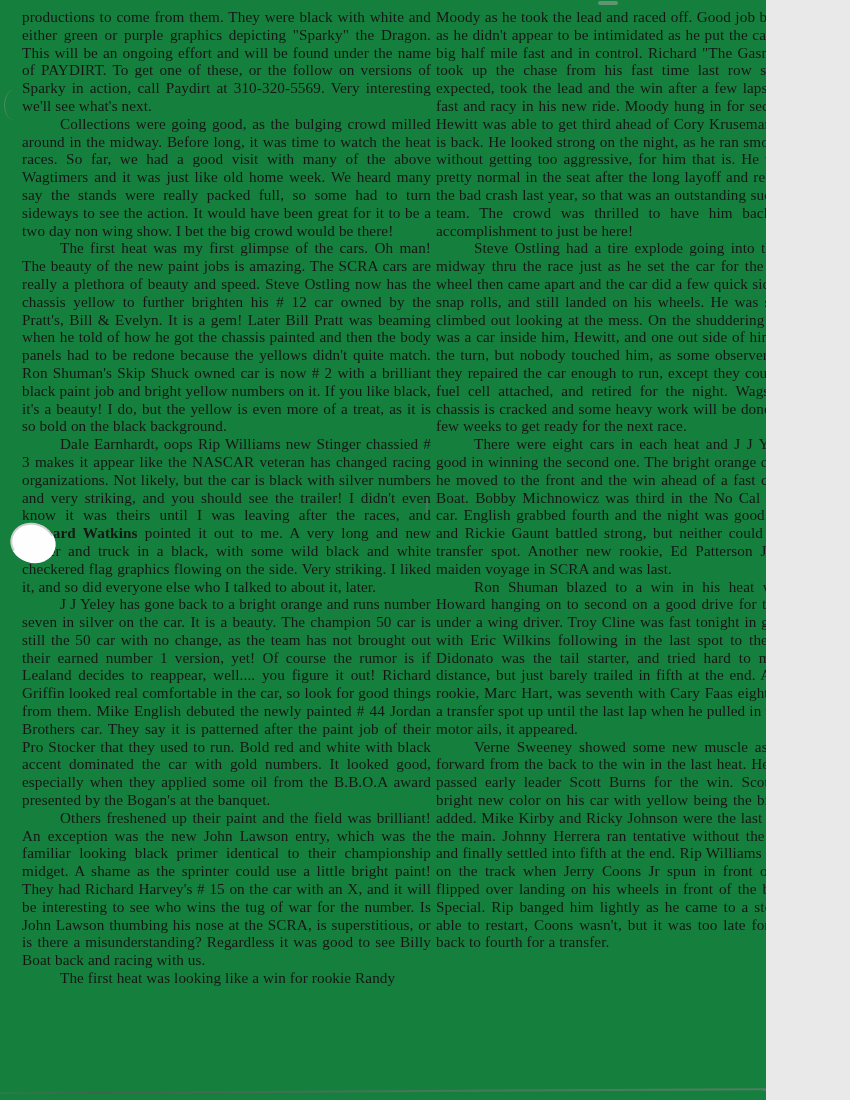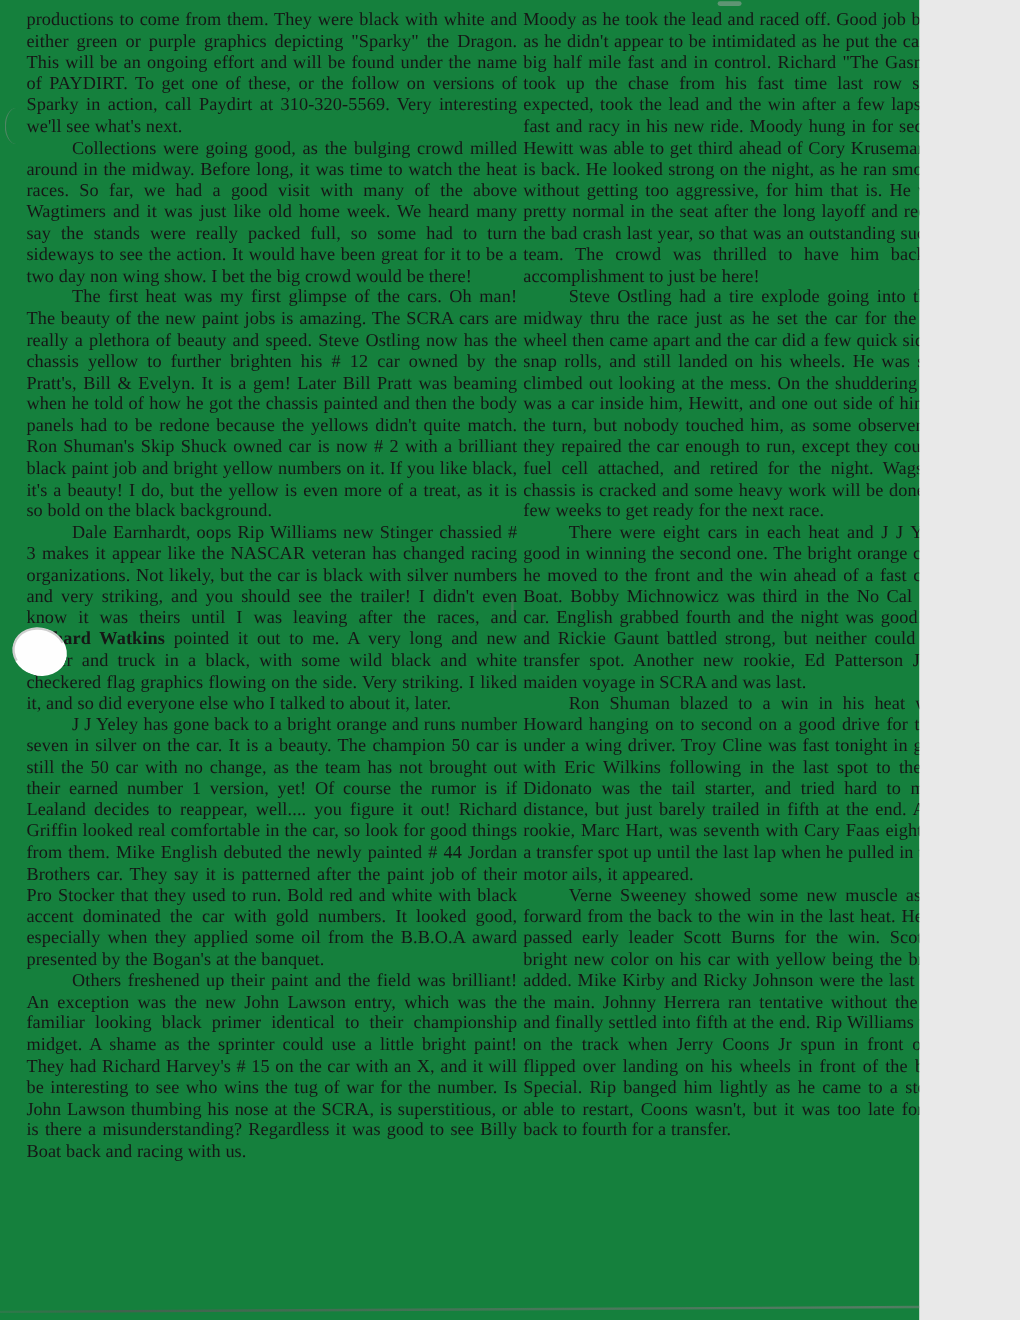--- a/index.html
+++ b/index.html
@@ -95,20 +95,21 @@
 <body>
 
 <div class="page">
   <div class="column column-left" id="col-left">
       <p><span>productions to come from them. They were black with white and either green or purple graphics depicting "Sparky" the Dragon. This will be an ongoing effort and will be found under the name of PAYDIRT. To get one of these, or the follow on versions of Sparky in action, call Paydirt at 310-320-5569. Very interesting we'll see what's next.</span></p>
       <p class="indent"><span>Collections were going good, as the bulging crowd milled around in the midway. Before long, it was time to watch the heat races. So far, we had a good visit with many of the above Wagtimers and it was just like old home week. We heard many say the stands were really packed full, so some had to turn sideways to see the action. It would have been great for it to be a two day non wing show. I bet the big crowd would be there!</span></p>
       <p class="indent"><span>The first heat was my first glimpse of the cars. Oh man! The beauty of the new paint jobs is amazing. The SCRA cars are really a plethora of beauty and speed. Steve Ostling now has the chassis yellow to further brighten his # 12 car owned by the Pratt's, Bill &amp; Evelyn. It is a gem! Later Bill Pratt was beaming when he told of how he got the chassis painted and then the body panels had to be redone because the yellows didn't quite match. Ron Shuman's Skip Shuck owned car is now # 2 with a brilliant black paint job and bright yellow numbers on it. If you like black, it's a beauty! I do, but the yellow is even more of a treat, as it is so bold on the black background.</span></p>
       <p class="indent"><span>Dale Earnhardt, oops Rip Williams new Stinger chassied # 3 makes it appear like the NASCAR veteran has changed racing organizations. Not likely, but the car is black with silver numbers and very striking, and you should see the trailer! I didn't even know it was theirs until I was leaving after the races, and </span><b>Richard Watkins</b><span> pointed it out to me. A very long and new hauler and truck in a black, with some wild black and white checkered flag graphics flowing on the side. Very striking. I liked it, and so did everyone else who I talked to about it, later.</span></p>
       <p class="indent"><span>J J Yeley has gone back to a bright orange and runs number seven in silver on the car. It is a beauty. The champion 50 car is still the 50 car with no change, as the team has not brought out their earned number 1 version, yet! Of course the rumor is if Lealand decides to reappear, well.... you figure it out! Richard Griffin looked real comfortable in the car, so look for good things from them. Mike English debuted the newly painted # 44 Jordan Brothers car. They say it is patterned after the paint job of their Pro Stocker that they used to run. Bold red and white with black accent dominated the car with gold numbers. It looked good, especially when they applied some oil from the B.B.O.A award presented by the Bogan's at the banquet.</span></p>
       <p class="indent"><span>Others freshened up their paint and the field was brilliant! An exception was the new John Lawson entry, which was the familiar looking black primer identical to their championship midget. A shame as the sprinter could use a little bright paint! They had Richard Harvey's # 15 on the car with an X, and it will be interesting to see who wins the tug of war for the number. Is John Lawson thumbing his nose at the SCRA, is superstitious, or is there a misunderstanding? Regardless it was good to see Billy Boat back and racing with us.</span></p>
+      <p class="indent"><span>The first heat was looking like a win for rookie Randy</span></p>
     </div>
   <div class="column column-right" id="col-right">
       <p><span>Moody as he took the lead and raced off. Good job by the rookie as he didn't appear to be intimidated as he put the car around the big half mile fast and in control. Richard "The Gasman" Griffin took up the chase from his fast time last row spot, and as expected, took the lead and the win after a few laps. He looked fast and racy in his new ride. Moody hung in for second as Jack Hewitt was able to get third ahead of Cory Kruseman. Yes, Cory is back. He looked strong on the night, as he ran smooth and fast without getting too aggressive, for him that is. He was looking pretty normal in the seat after the long layoff and recovery from the bad crash last year, so that was an outstanding success for the team. The crowd was thrilled to have him back. What an accomplishment to just be here!</span></p>
       <p class="indent"><span>Steve Ostling had a tire explode going into the first turn midway thru the race just as he set the car for the corner. The wheel then came apart and the car did a few quick sideways style snap rolls, and still landed on his wheels. He was stunned, but climbed out looking at the mess. On the shuddering crash, there was a car inside him, Hewitt, and one out side of him going into the turn, but nobody touched him, as some observers felt. Later they repaired the car enough to run, except they couldn't get the fuel cell attached, and retired for the night. Wagsbucks! The chassis is cracked and some heavy work will be done in the next few weeks to get ready for the next race.</span></p>
       <p class="indent"><span>There were eight cars in each heat and J J Yeley looked good in winning the second one. The bright orange car shined as he moved to the front and the win ahead of a fast closing Billy Boat. Bobby Michnowicz was third in the No Cal # 17 Bailey car. English grabbed fourth and the night was good! John Scott and Rickie Gaunt battled strong, but neither could get up to a transfer spot.  Another new rookie, Ed Patterson Jr, made his maiden voyage in SCRA and was last.</span></p>
       <p class="indent"><span>Ron Shuman blazed to a win in his heat with Sparky Howard hanging on to second on a good drive for the normally under a wing driver. Troy Cline was fast tonight in getting third, with Eric Wilkins following in the last spot to the main. Ron Didonato was the tail starter, and tried hard to make up the distance, but just barely trailed in fifth at the end. Another new rookie, Marc Hart, was seventh with Cary Faas eighth. Cary had a transfer spot up until the last lap when he pulled in the pits with motor ails, it appeared.</span></p>
       <p class="indent"><span>Verne Sweeney showed some new muscle as he worked forward from the back to the win in the last heat. He caught and passed early leader Scott Burns for the win. Scott has some bright new color on his car with yellow being the bright swatch added. Mike Kirby and Ricky Johnson were the last qualifiers to the main. Johnny Herrera ran tentative without the wing early, and finally settled into fifth at the end. Rip Williams was stopped on the track when Jerry Coons Jr spun in front of him, then flipped over landing on his wheels in front of the braking Jory Special. Rip banged him lightly as he came to a stop. Rip was able to restart, Coons wasn't, but it was too late for him to get back to fourth for a transfer.</span></p>
     </div>
 
   <div class="page-number">3</div>

